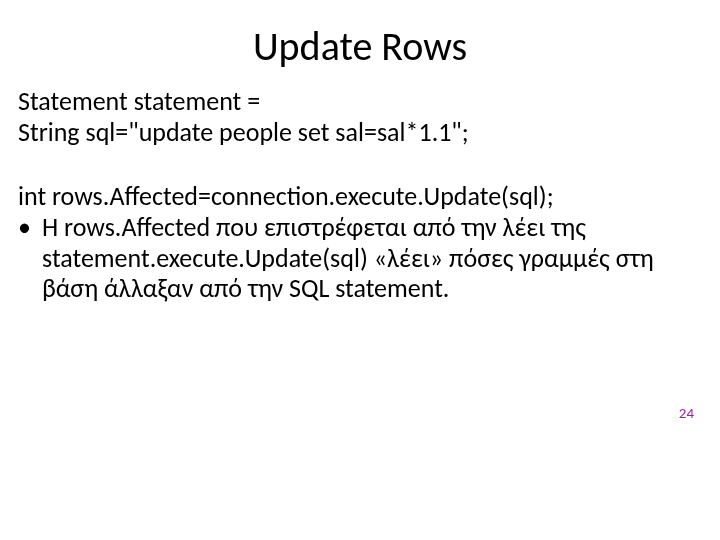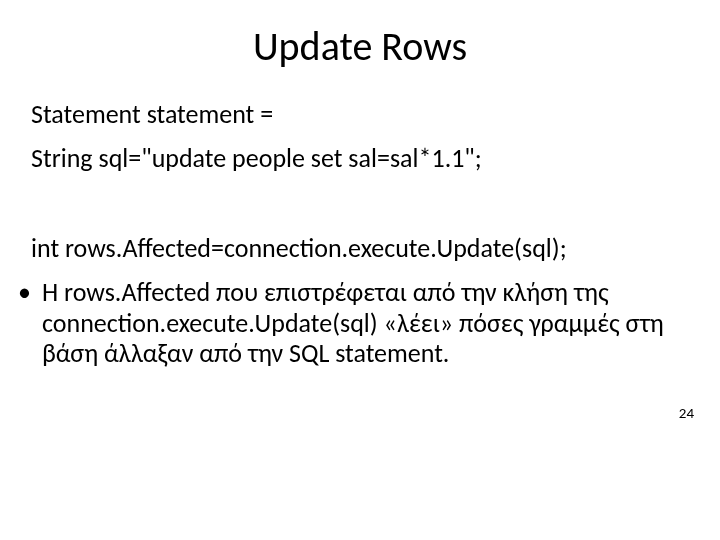--- a/index.html
+++ b/index.html
@@ -30,21 +30,21 @@
   }
   .body {
     position: absolute;
     top: 86px;
     left: 18px;
     right: 24px;
     font-size: 26px;
     line-height: 1.18;
   }
   .body p {
-    margin: 13px;
+    margin: 0;
     padding: 0;
   }
   .indent {
     padding-left: 36px;
   }
   .gap {
     height: 34px;
   }
   .bullet-row {
     display: flex;
@@ -54,36 +54,36 @@
     flex: 0 0 24px;
   }
   .bullet-text {
     flex: 1;
   }
   .pagenum {
     position: absolute;
     right: 26px;
     bottom: 18px;
     font-size: 15px;
-    color: #000000;
+    color: #a21caf;
   }
 </style>
 </head>
 <body>
 
 <div class="slide">
 
   <div class="title">Update Rows</div>
 
   <div class="body">
     <p>Statement statement =</p>
     <p>String sql="update people set sal=sal*1.1";</p>
     <div class="gap"></div>
     <p>int rows.Affected=connection.execute.Update(sql);</p>
     <div class="bullet-row">
       <div class="bullet-mark">•</div>
-      <div class="bullet-text">Η rows.Affected που επιστρέφεται από την κλήση της connection.execute.Update(sql) «λέει» πόσες γραμμές στη βάση άλλαξαν από την SQL statement.</div>
+      <div class="bullet-text">Η rows.Affected που επιστρέφεται από την λέει της statement.execute.Update(sql) «λέει» πόσες γραμμές στη βάση άλλαξαν από την SQL statement.</div>
     </div>
   </div>
 
   <div class="pagenum">24</div>
 
 </div>
 
 </body></html>

